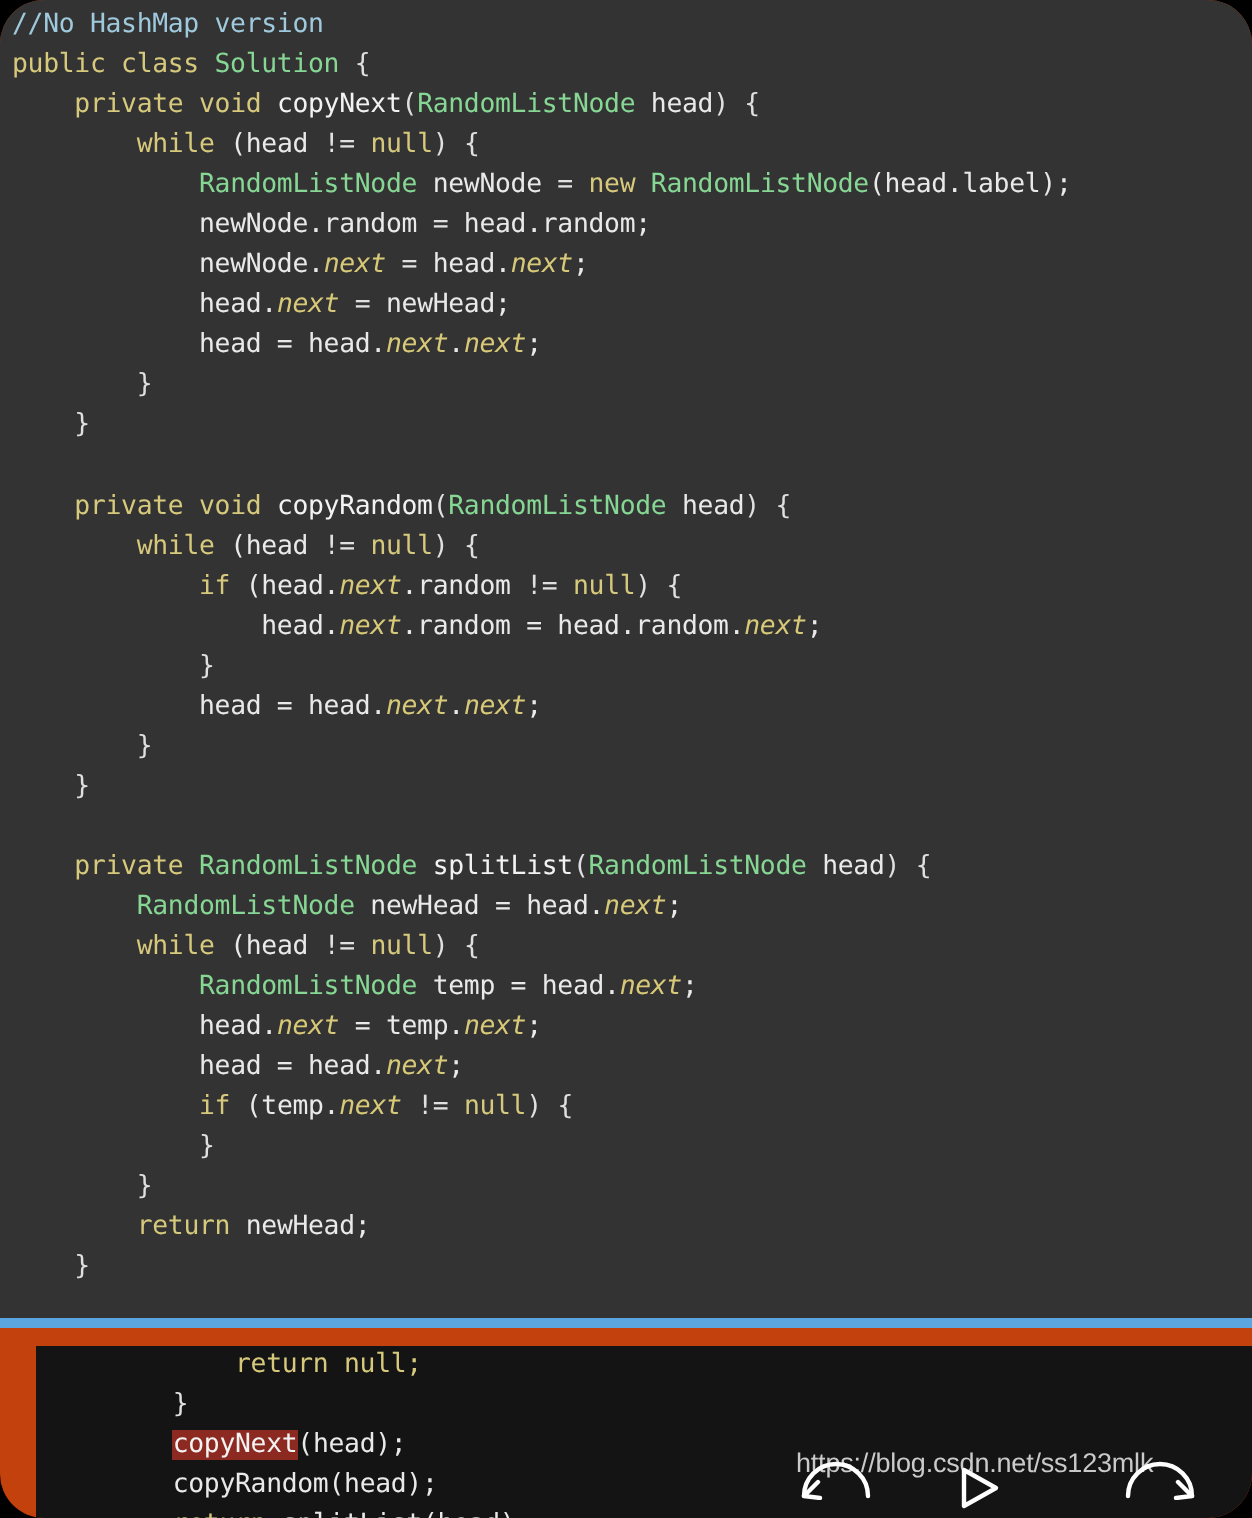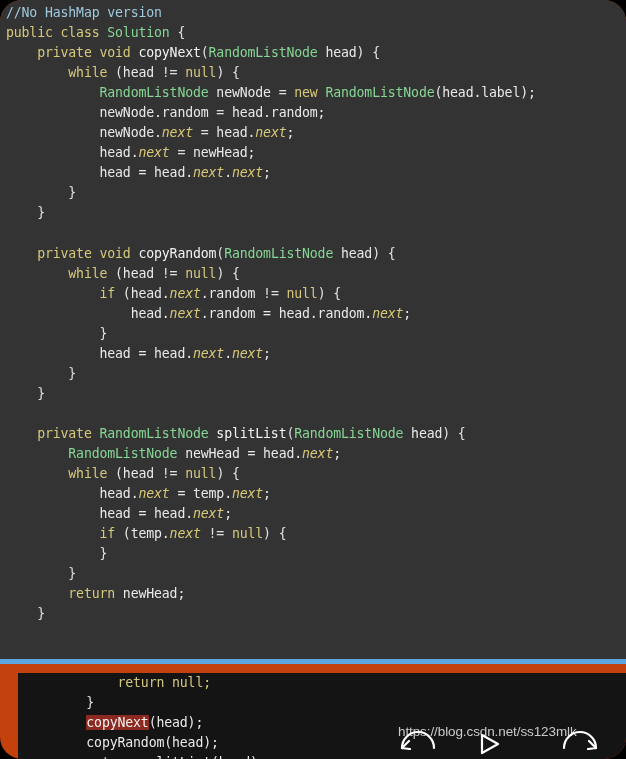--- a/index.html
+++ b/index.html
@@ -148,20 +148,21 @@
         <div class="code-line"><span>            </span><span class="t-kw">if </span><span class="t-id">(head.</span><span class="t-fld">next</span><span class="t-id">.random </span><span class="t-pun">!= </span><span class="t-kw">null</span><span class="t-pun">) {</span></div>
         <div class="code-line"><span>                </span><span class="t-id">head.</span><span class="t-fld">next</span><span class="t-id">.random = head.random.</span><span class="t-fld">next</span><span class="t-id">;</span></div>
         <div class="code-line"><span class="t-pun">            }</span></div>
         <div class="code-line"><span>            </span><span class="t-id">head = head.</span><span class="t-fld">next</span><span class="t-id">.</span><span class="t-fld">next</span><span class="t-id">;</span></div>
         <div class="code-line"><span class="t-pun">        }</span></div>
         <div class="code-line"><span class="t-pun">    }</span></div>
         <div class="code-line"><span></span></div>
         <div class="code-line"><span>    </span><span class="t-kw">private </span><span class="t-type">RandomListNode </span><span class="t-fn">splitList</span><span class="t-pun">(</span><span class="t-type">RandomListNode</span><span class="t-id"> head</span><span class="t-pun">) {</span></div>
         <div class="code-line"><span>        </span><span class="t-type">RandomListNode</span><span class="t-id"> newHead = head.</span><span class="t-fld">next</span><span class="t-id">;</span></div>
         <div class="code-line"><span>        </span><span class="t-kw">while </span><span class="t-id">(head </span><span class="t-pun">!= </span><span class="t-kw">null</span><span class="t-pun">) {</span></div>
+        <div class="code-line"><span>            </span><span class="t-type">RandomListNode</span><span class="t-id"> temp = head.</span><span class="t-fld">next</span><span class="t-id">;</span></div>
         <div class="code-line"><span>            </span><span class="t-id">head.</span><span class="t-fld">next</span><span class="t-id"> = temp.</span><span class="t-fld">next</span><span class="t-id">;</span></div>
         <div class="code-line"><span>            </span><span class="t-id">head = head.</span><span class="t-fld">next</span><span class="t-id">;</span></div>
         <div class="code-line"><span>            </span><span class="t-kw">if </span><span class="t-id">(temp.</span><span class="t-fld">next </span><span class="t-pun">!= </span><span class="t-kw">null</span><span class="t-pun">) {</span></div>
         <div class="code-line"><span class="t-pun">            }</span></div>
         <div class="code-line"><span class="t-pun">        }</span></div>
         <div class="code-line"><span>        </span><span class="t-kw">return </span><span class="t-id">newHead;</span></div>
         <div class="code-line"><span class="t-pun">    }</span></div>
       </div>
   </div>
 

